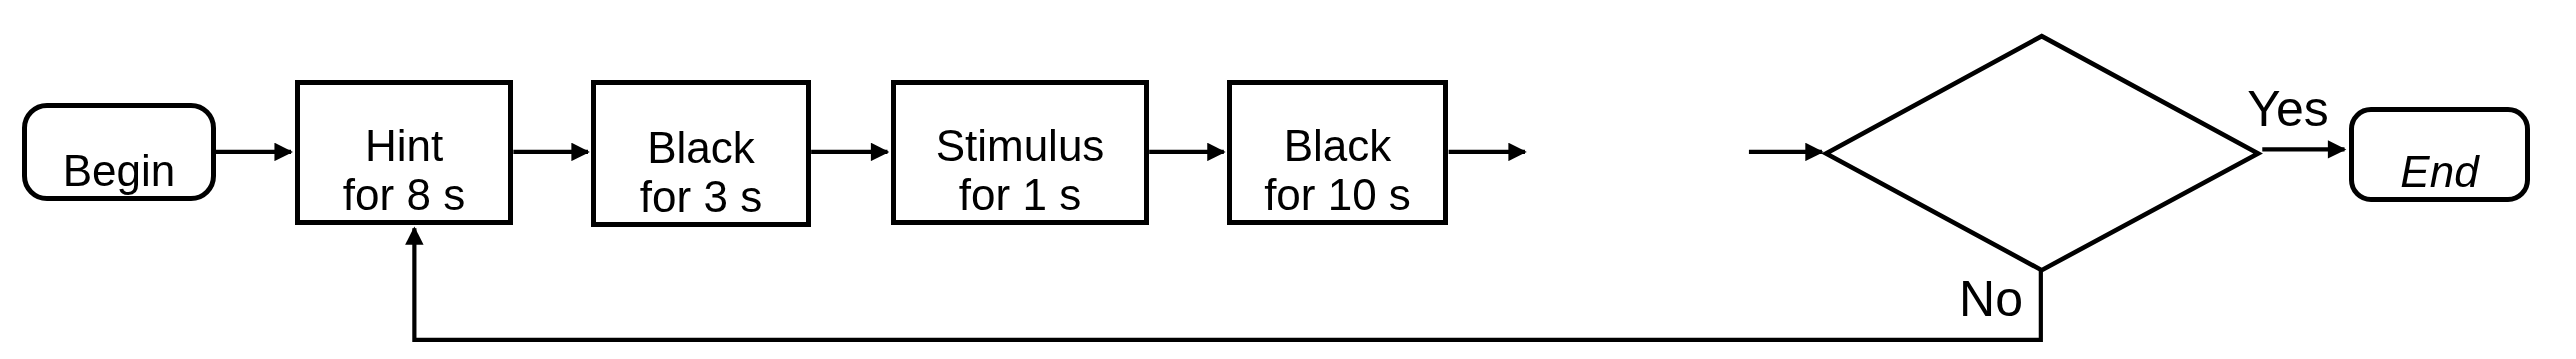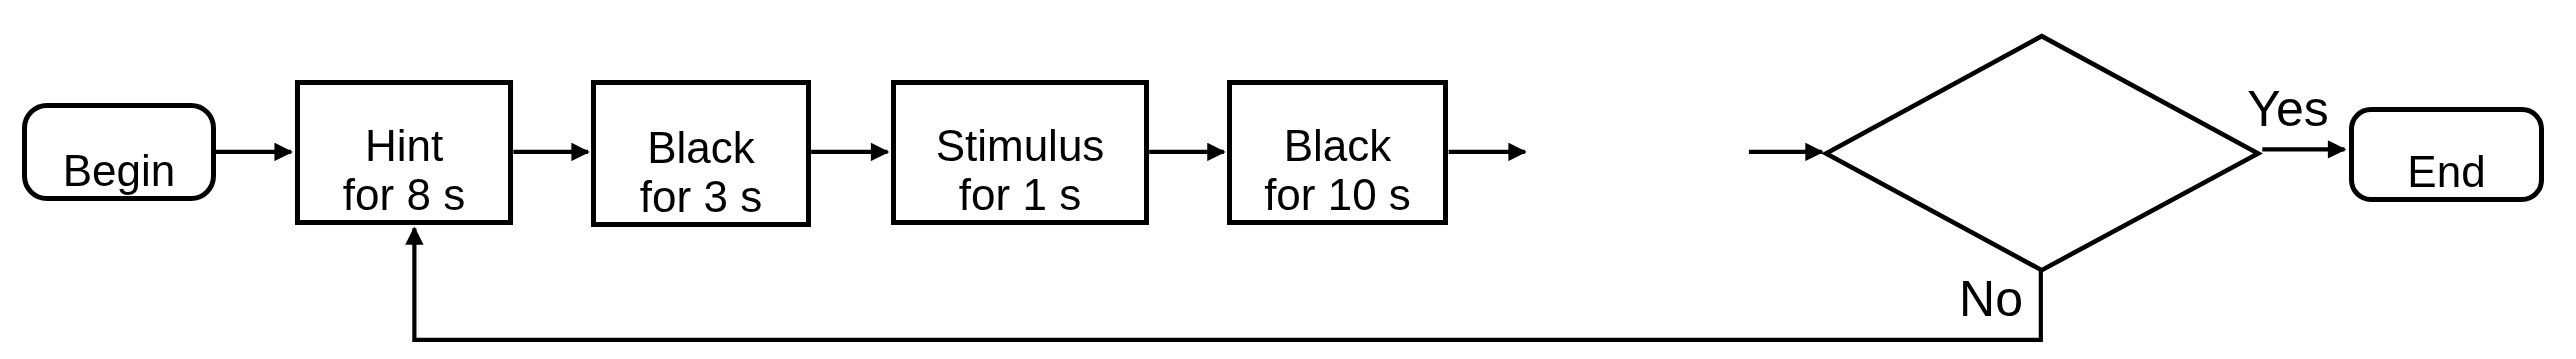--- a/index.html
+++ b/index.html
@@ -34,21 +34,21 @@
     text-align: center;
     white-space: pre-line;
   }
   .terminator { border-width: 5.9px; }
   .n-begin { left: 22px;  top: 103px; width: 194px; height: 98px; border-radius: 25px; }
   .n-hint  { left: 295px; top: 80px;  width: 218px; height: 145px; }
   .n-blk3  { left: 591px; top: 80px;  width: 220px; height: 147px; }
   .n-stim  { left: 891px;top: 80px;  width: 258px; height: 145px; }
   .n-blk10 { left: 1227px;top: 80px;  width: 221px; height: 145px; }
   .n-break { left: 1528px;top: 81px;  width: 221px; height: 144px; }
-  .n-end   { left: 2349px;top: 107px; width: 195px; height: 95px; border-radius: 22px; }
+  .n-end   { left: 2349px;top: 107px; width: 181px; height: 95px; border-radius: 22px; font-style: italic; }
   .diamond-label {
     position: absolute;
     left: 1849px; top: 102px; width: 386px; height: 101px;
     display: flex; align-items: center; justify-content: center;
     font-size: 39px; line-height: 1.06;
     text-align: center; white-space: pre-line;
     z-index: 1;
   }
   .edge-label {
     position: absolute;

